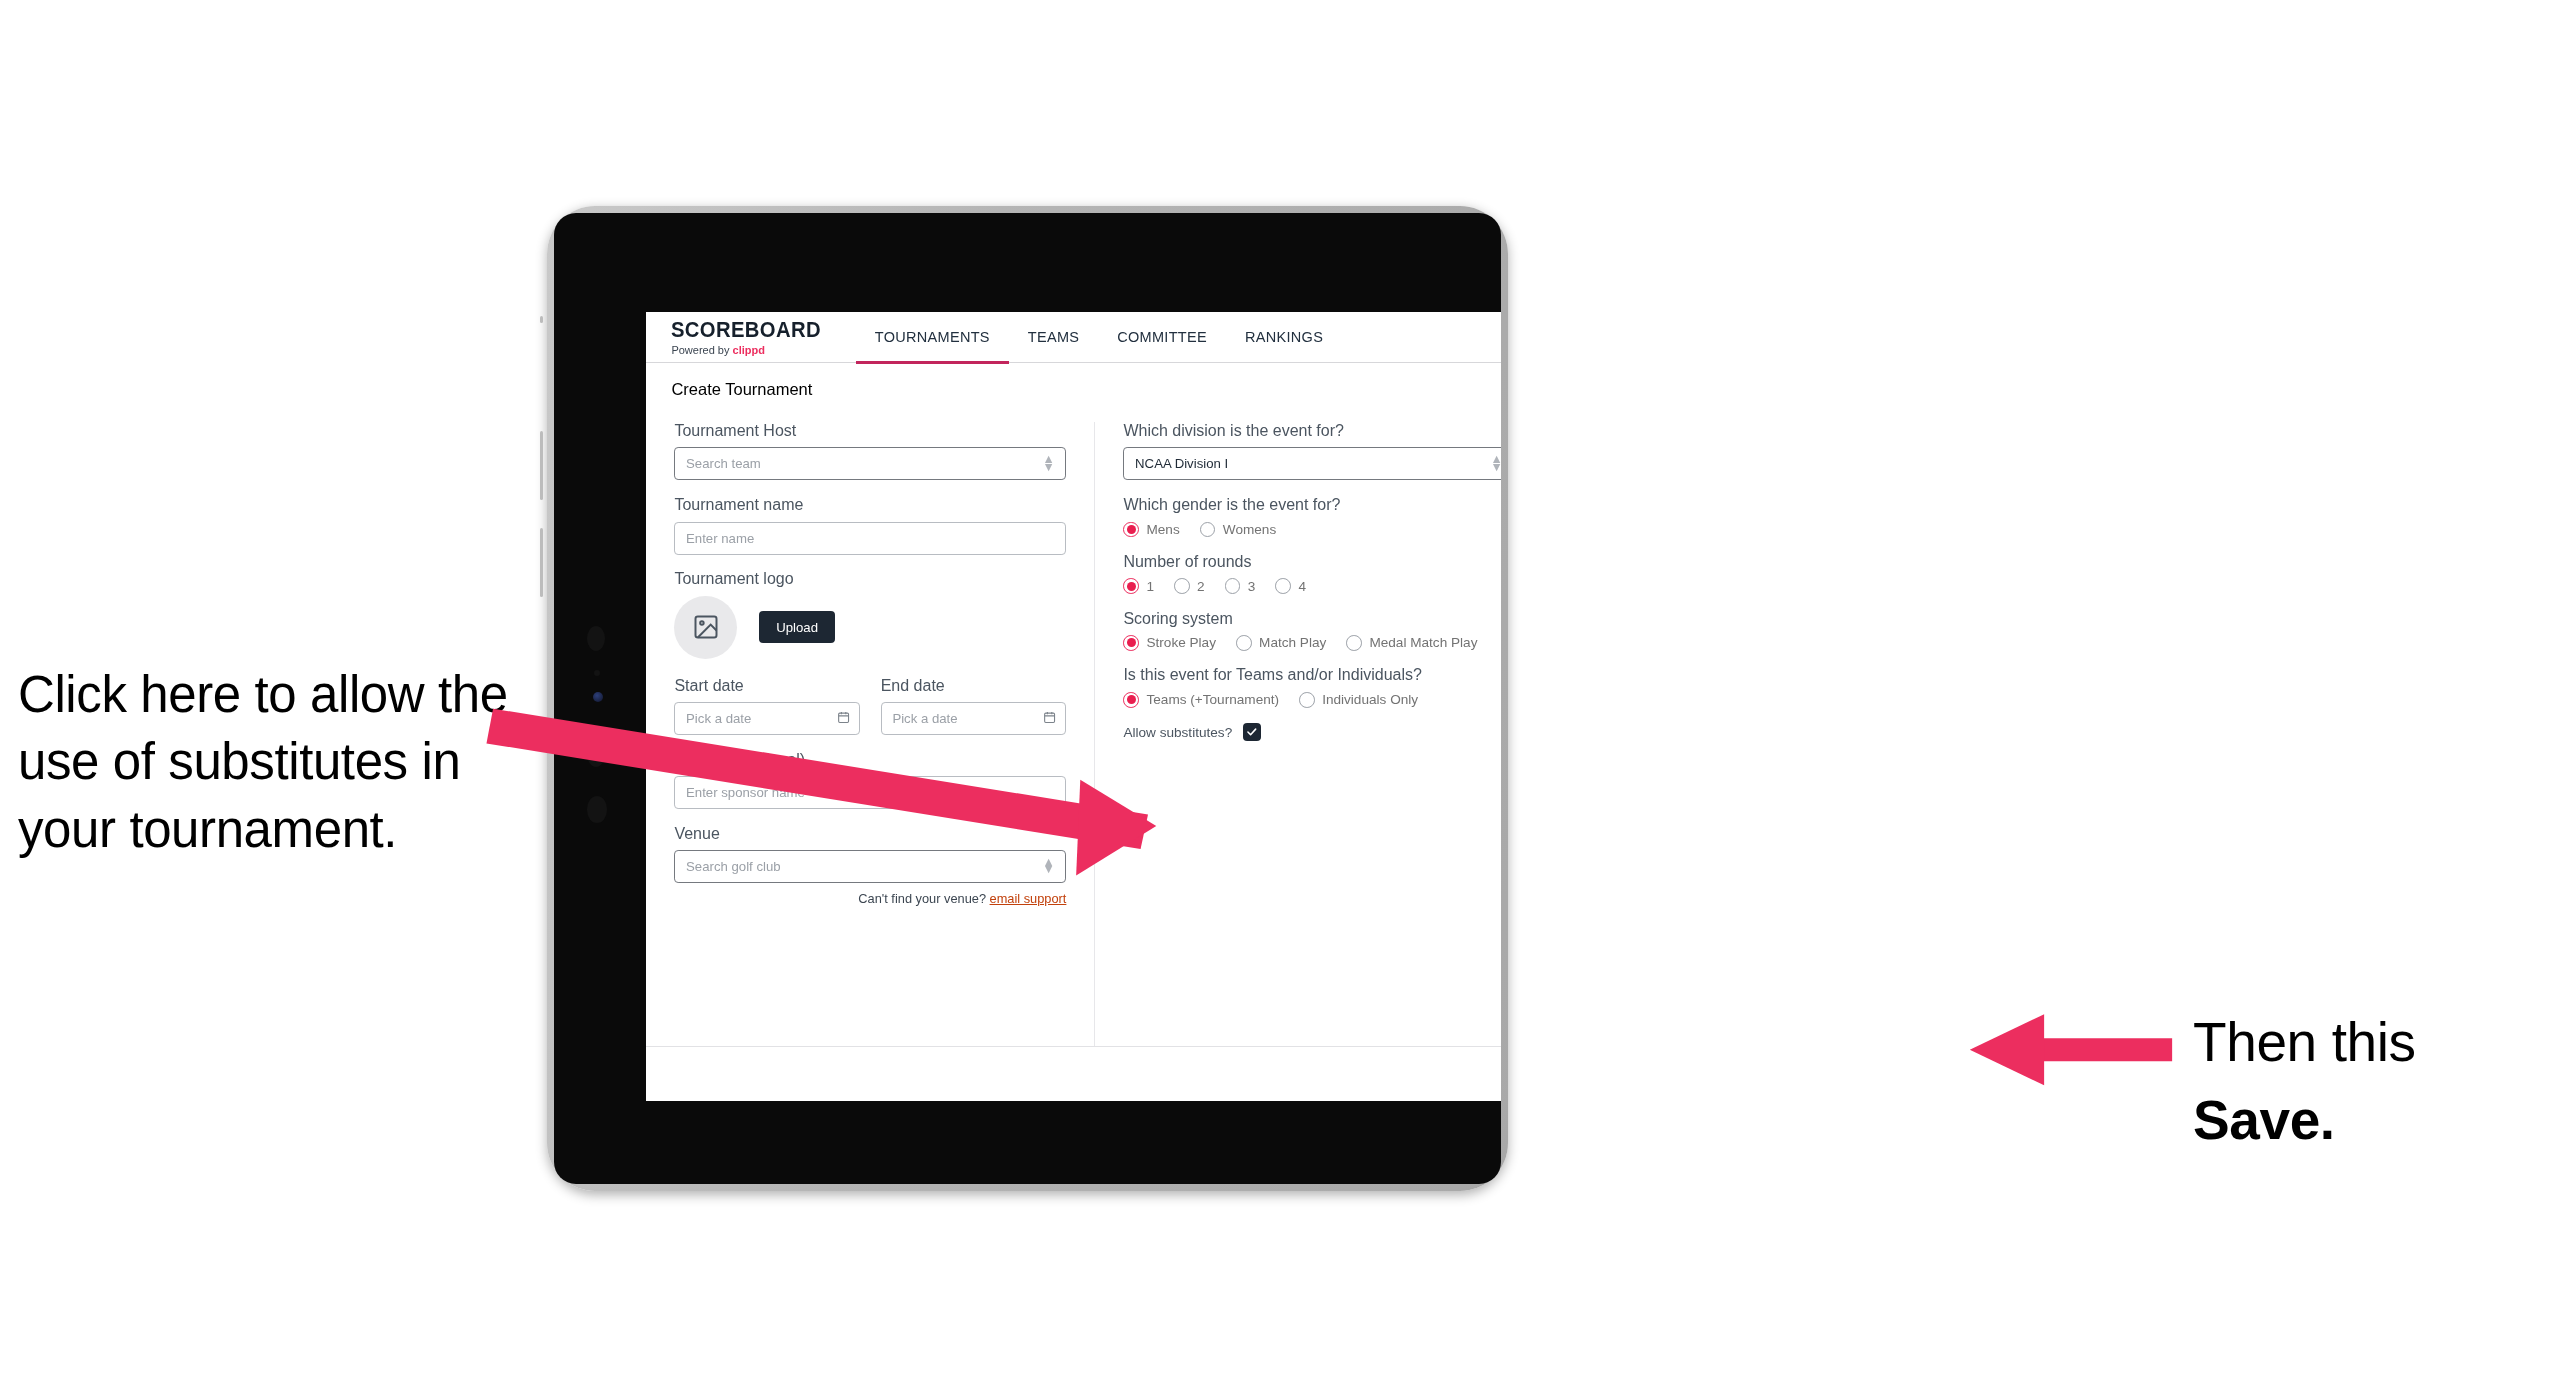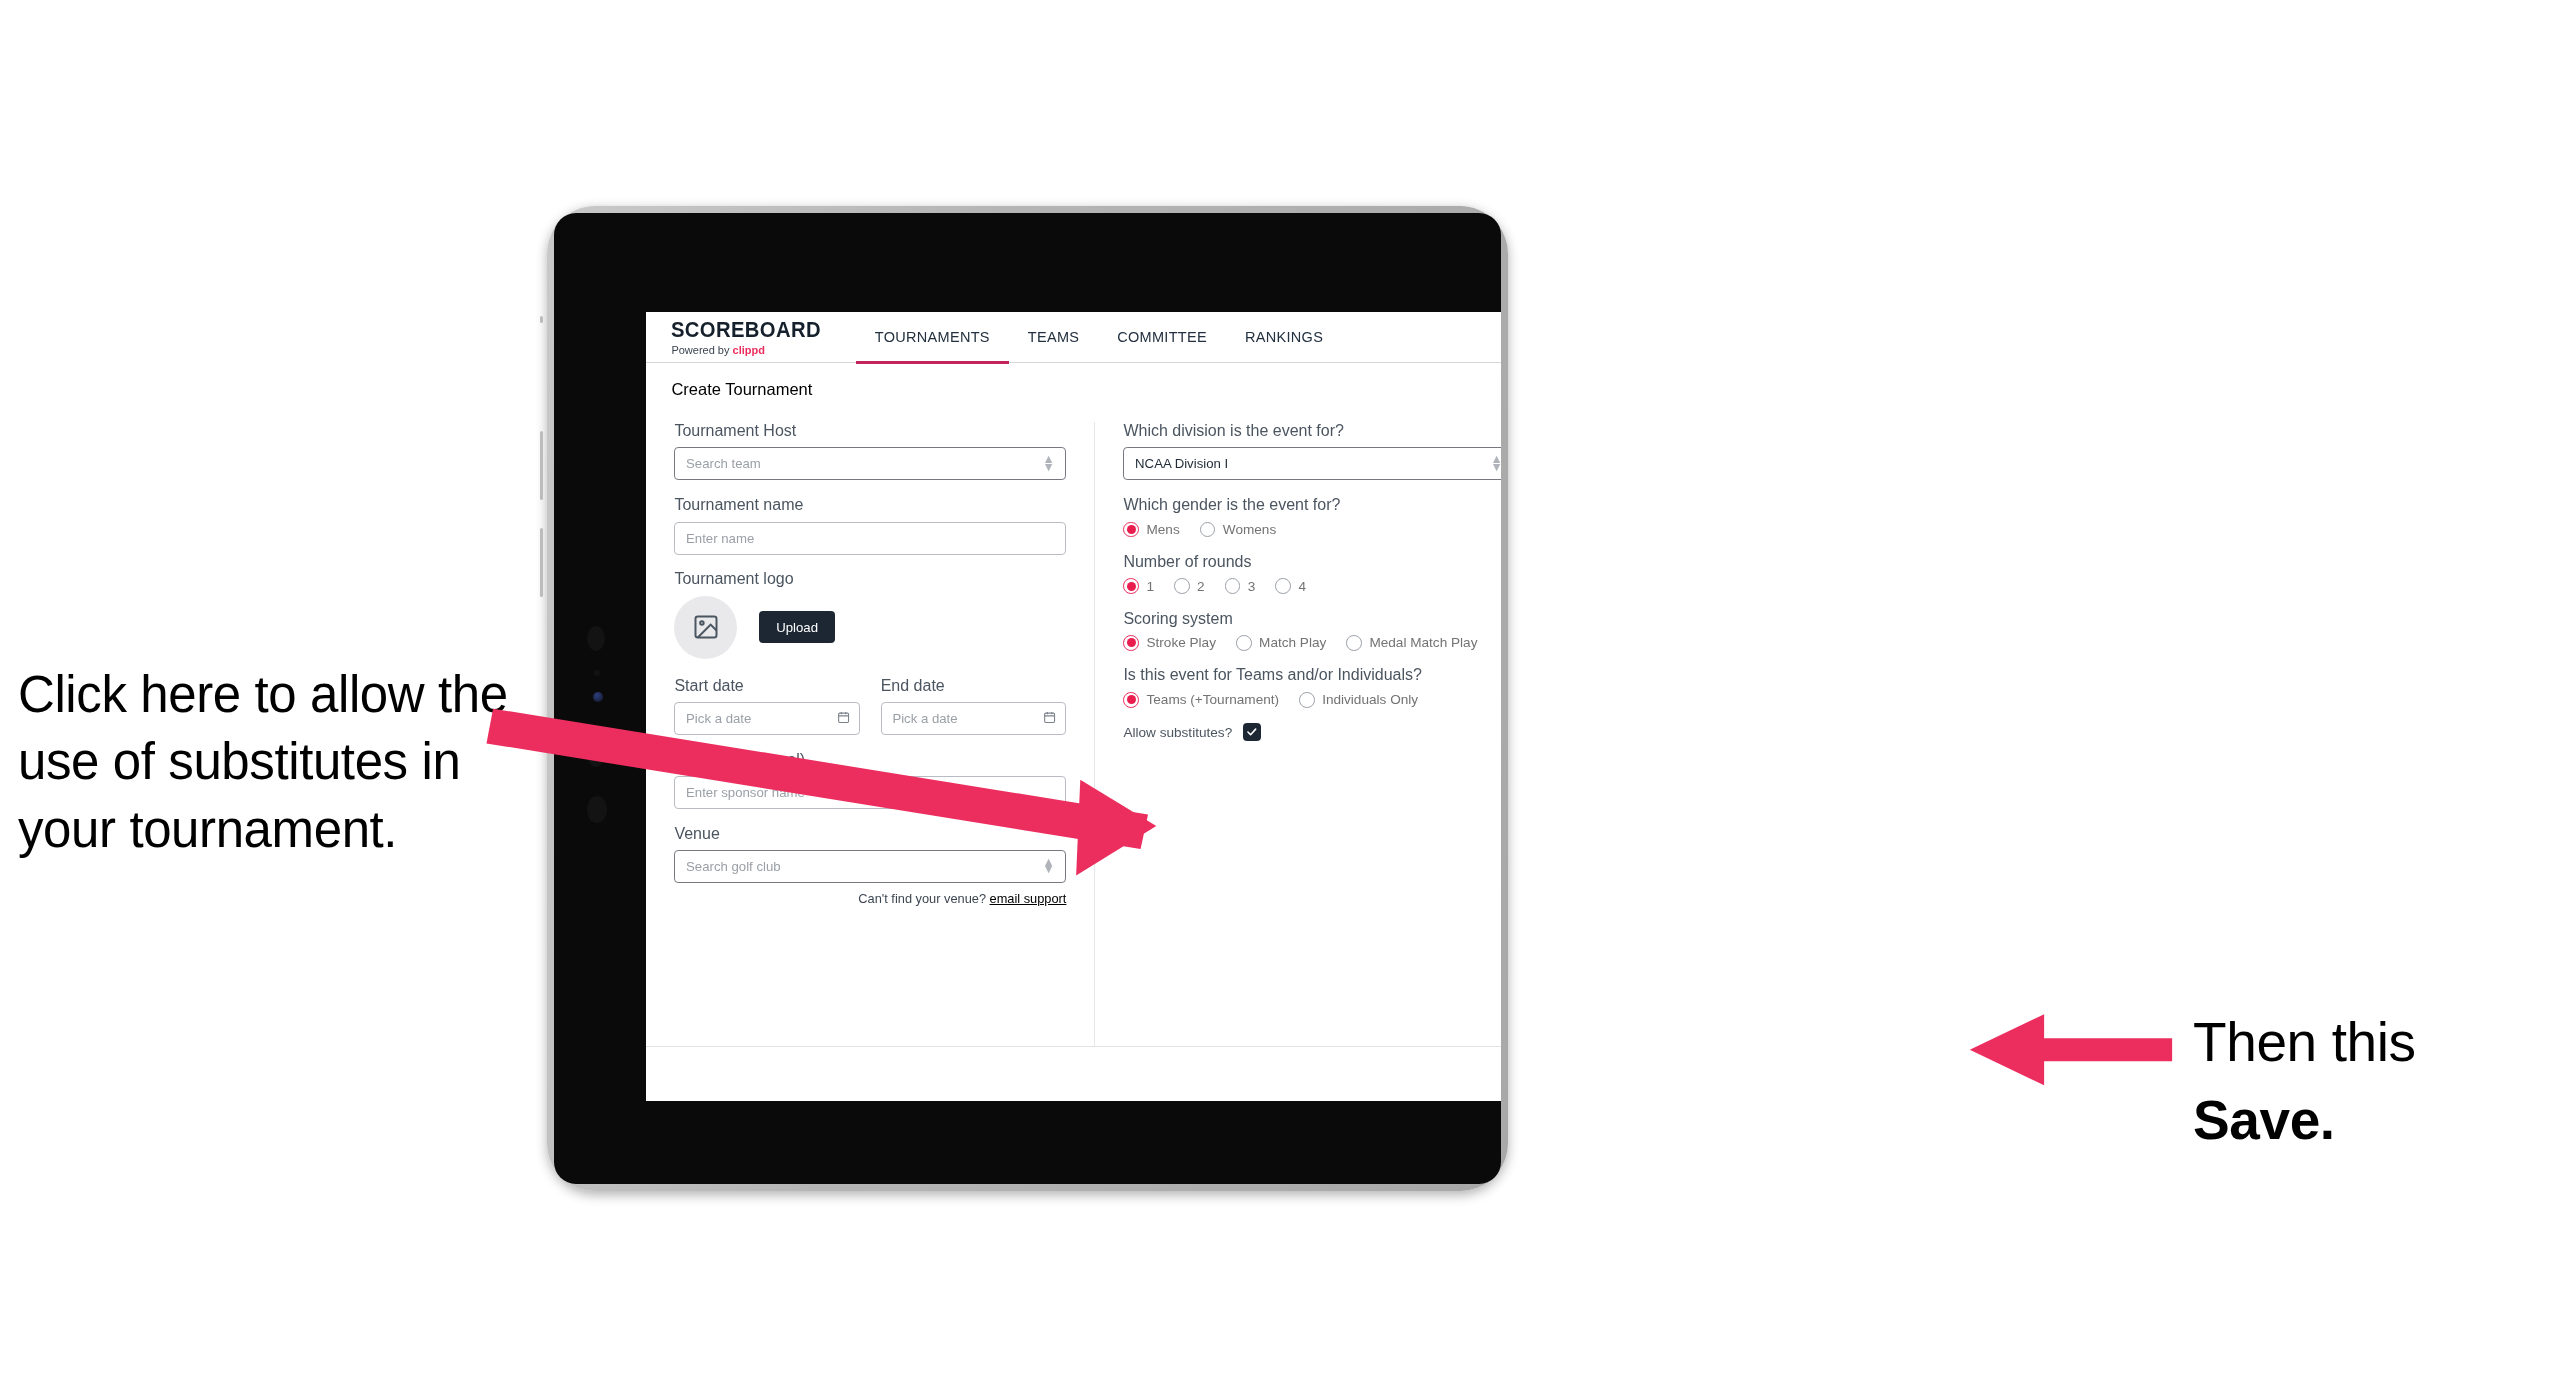--- a/index.html
+++ b/index.html
@@ -130,21 +130,21 @@
     padding: 8.3px 17.3px; cursor: pointer; border: none;
   }
 
   .date-row { display: flex; gap: 20.6px; margin-bottom: 15.7px; }
   .date-col { flex: 1; }
   .date-col .input { padding-right: 30px; }
 
   .helper {
     font-size: 12.8px; color: #3c4651; text-align: right; margin-top: 7.4px;
   }
-  .helper .link { color: #000000; text-decoration: underline; cursor: pointer; }
+  .helper .link { color: #c2410c; text-decoration: underline; cursor: pointer; }
 
   
   .radio-row { display: flex; align-items: center; flex-wrap: wrap; gap: 5px 0; margin-bottom: 15.7px; }
   .radio-opt { display: flex; align-items: center; gap: 7.4px; margin-right: 20px; cursor: pointer; }
   .radio {
     width: 15.7px; height: 15.7px; border-radius: 50%; border: 1.5px solid #9ca1a8;
     display: flex; align-items: center; justify-content: center; flex: 0 0 auto;
   }
   .radio.checked { border-color: #ec2e5f; }
   .radio.checked::after {

